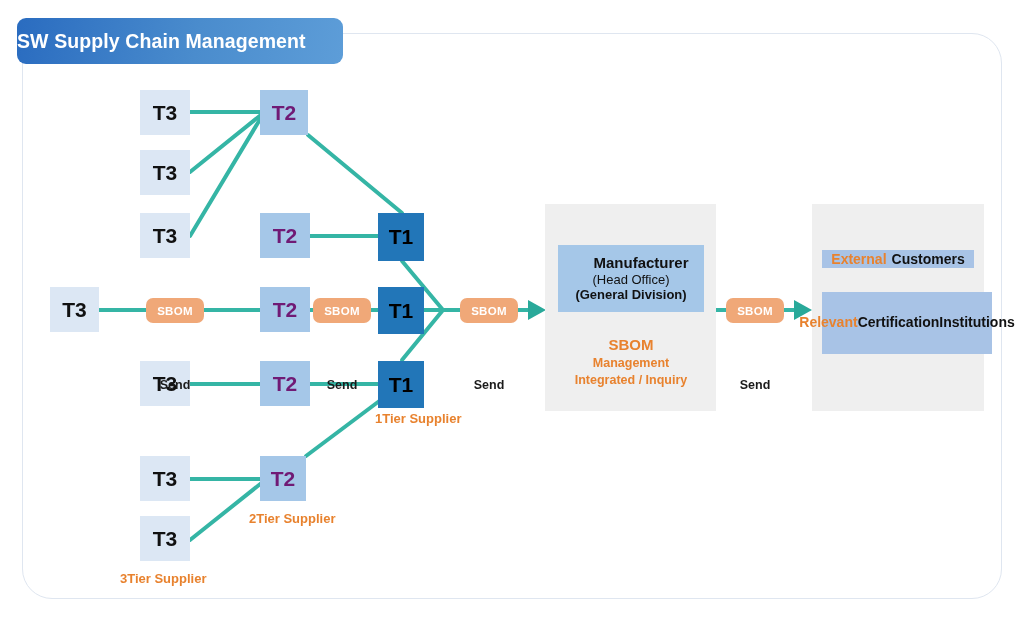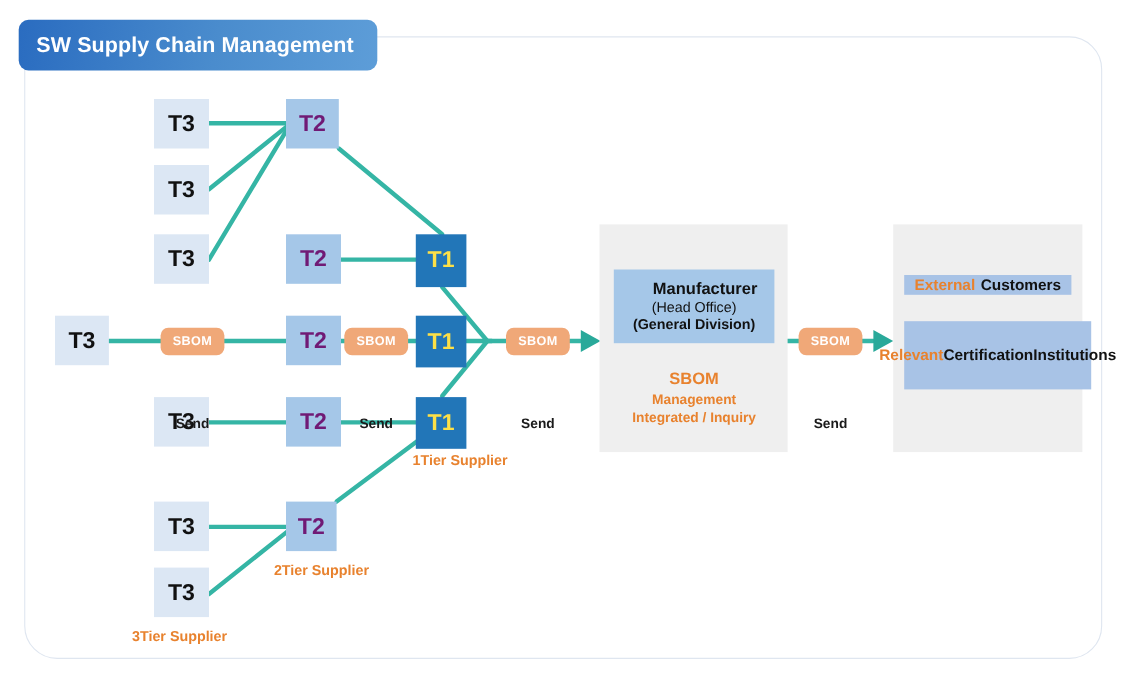--- a/index.html
+++ b/index.html
@@ -5,29 +5,29 @@
   html,body{margin:0;padding:0;background:#ffffff;}
   body{width:1024px;height:618px;position:relative;overflow:hidden;
        font-family:"Liberation Sans","DejaVu Sans",sans-serif;}
 
   #card{position:absolute;left:22px;top:33px;width:980px;height:566px;
         border:1.5px solid #dfe6f0;border-radius:30px;background:#ffffff;box-sizing:border-box;}
 
   #title-banner{position:absolute;left:17px;top:18px;width:326px;height:46px;
         border-radius:9px;background:linear-gradient(100deg,#2a6cc0 0%,#4a8ccd 55%,#5d9dd8 100%);
         display:flex;align-items:center;z-index:6;}
-  #title-banner .t{color:#ffffff;font-size:19.5px;font-weight:bold;padding-left:16px;letter-spacing:.1px;}
+  #title-banner .t{color:#ffffff;font-size:19.5px;font-weight:bold;letter-spacing:.1px;}
 
   #svg-layer{position:absolute;left:0;top:0;width:1024px;height:618px;z-index:2;}
 
   .node{position:absolute;display:flex;align-items:center;justify-content:center;
         font-weight:bold;z-index:3;box-sizing:border-box;}
   .n-t3{background:#dce7f4;color:#111111;font-size:21px;}
   .n-t2{background:#a5c7e8;color:#701a75;font-size:21px;}
-  .n-t1{background:#2276b8;color:#fde047;font-size:21px;}
+  .n-t1{background:#2276b8;color:#000000;font-size:21px;}
 
   .pill{position:absolute;background:#f0a878;color:#ffffff;border-radius:7px;
         display:flex;align-items:center;justify-content:center;
         font-size:11.5px;font-weight:bold;letter-spacing:.3px;z-index:4;}
   .sendlbl{position:absolute;color:#1a1a1a;font-size:12.5px;font-weight:bold;
         text-align:center;z-index:4;margin-top:48px;}
 
   .tierlbl{position:absolute;color:#e8822e;font-size:13px;font-weight:bold;z-index:4;white-space:nowrap;}
 
   .panel{position:absolute;background:#efefef;z-index:2;}

